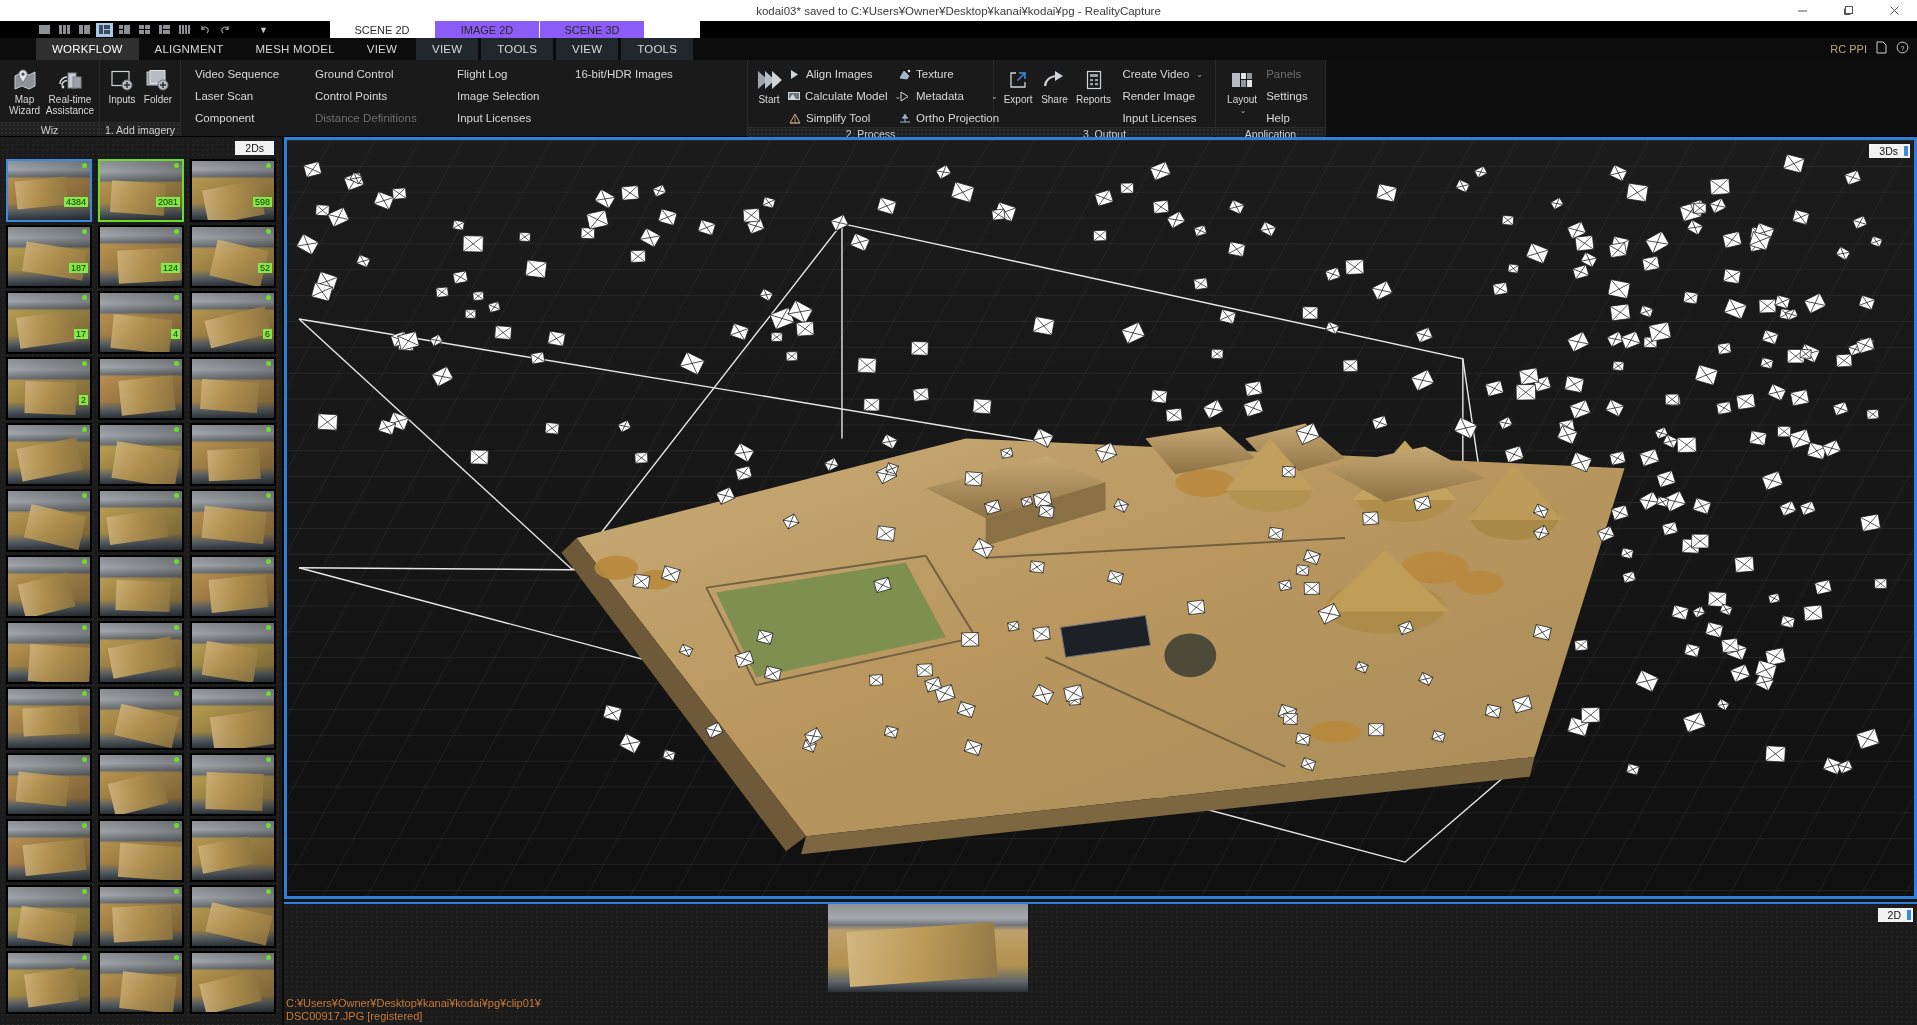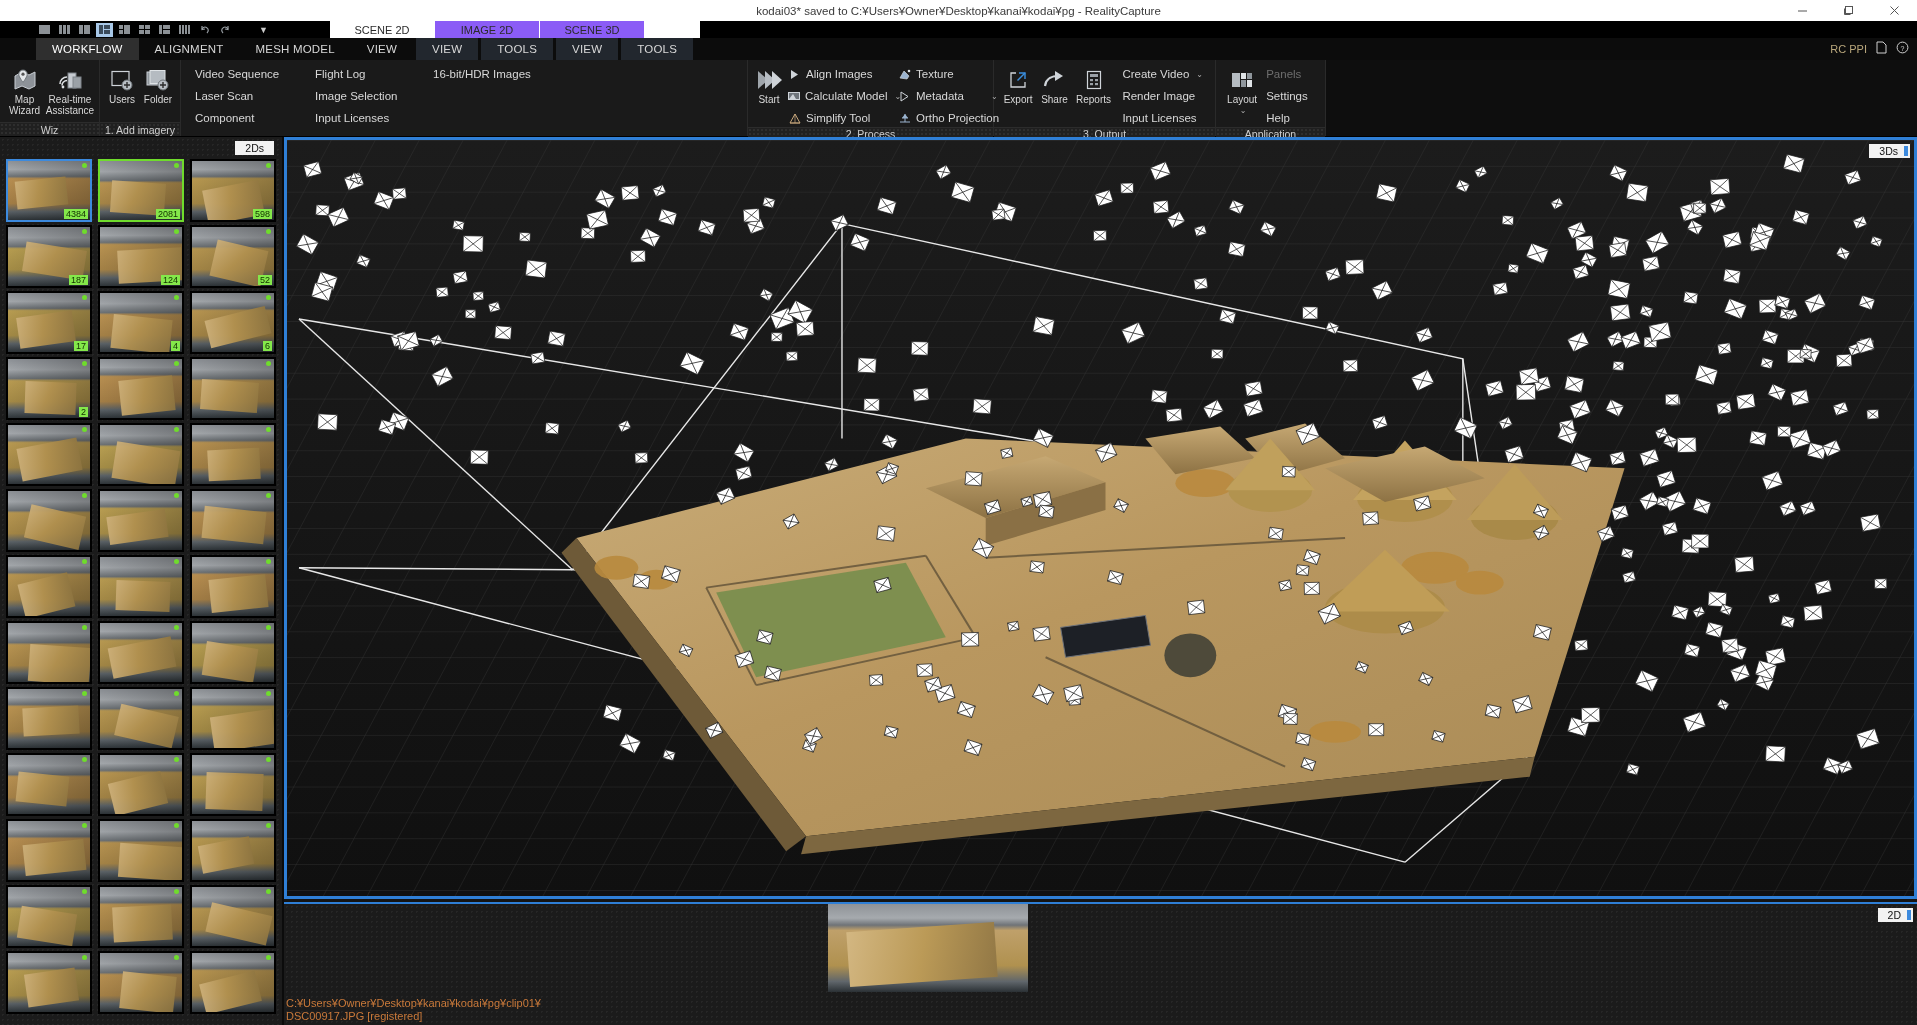--- a/index.html
+++ b/index.html
@@ -113,21 +113,21 @@
     overflow:hidden; border:2px solid transparent;
   }
   .thumb.sel-blue{ border-color:#3c8ade; }
   .thumb.sel-green{ border-color:#6fdc2c; }
   .thumb .ph{ position:absolute; inset:0; }
   .thumb .dot{
     position:absolute; right:3px; top:2px; width:5px; height:5px;
     background:#6fdc2c; border-radius:50%;
   }
   .thumb .num{
-    position:absolute; right:2px; bottom:1px; background:#84e84a; color:#123000;
+    position:absolute; right:2px; bottom:13px; background:#84e84a; color:#123000;
     font-size:9px; line-height:10px; padding:0 2px; font-family:"Liberation Sans", sans-serif;
   }
 
   
   #viewport3d{
     position:absolute; left:284px; top:0; right:0; bottom:126px;
     border:3px solid #2f7fd6; background:#111;
     overflow:hidden;
   }
   #vp-badge{
@@ -328,21 +328,21 @@
   <div class="rgroup" style="width:81px">
     <div class="rgroup-body">
       <div class="bigbtn">
         <span class="glyph">
           <svg width="26" height="24" viewBox="0 0 26 24">
             <rect x="3" y="3.5" width="17" height="14" fill="none" stroke="#cfd4d9" stroke-width="1.2"></rect>
             <circle cx="18" cy="17" r="5" fill="#b9bfc5" stroke="#6d7378" stroke-width="1"></circle>
             <path d="M18 14 v6 M15 17 h6" stroke="#2b2b2b" stroke-width="1.4"></path>
           </svg>
         </span>
-        <span class="lbl">Users</span>
+        <span class="lbl">Inputs</span>
       </div>
       <div class="bigbtn">
         <span class="glyph">
           <svg width="26" height="24" viewBox="0 0 26 24">
             <rect x="2" y="4" width="15" height="13" fill="#8f969c" stroke="#c9ced4" stroke-width="1"></rect>
             <rect x="5" y="2.5" width="15" height="13" fill="#b5bbc1" stroke="#dfe3e6" stroke-width="1"></rect>
             <circle cx="18" cy="17" r="5" fill="#b9bfc5" stroke="#6d7378" stroke-width="1"></circle>
             <path d="M18 14 v6 M15 17 h6" stroke="#2b2b2b" stroke-width="1.4"></path>
           </svg>
         </span>
@@ -351,20 +351,25 @@
     </div>
     <div class="rgroup-cap">1. Add imagery</div>
   </div>
 
   <div class="rgroup" style="width:567px">
     <div class="rgroup-body" style="gap:0; padding-left:12px">
       <div class="col3" style="width:120px">
         <div class="mitem">Video Sequence</div>
         <div class="mitem">Laser Scan</div>
         <div class="mitem">Component</div>
+      </div>
+      <div class="col3" style="width:142px">
+        <div class="mitem">Ground Control</div>
+        <div class="mitem">Control Points</div>
+        <div class="mitem dim">Distance Definitions</div>
       </div>
       <div class="col3" style="width:118px">
         <div class="mitem">Flight Log</div>
         <div class="mitem">Image Selection</div>
         <div class="mitem">Input Licenses</div>
       </div>
       <div class="col3" style="width:150px">
         <div class="mitem">16-bit/HDR Images</div>
       </div>
     </div>

